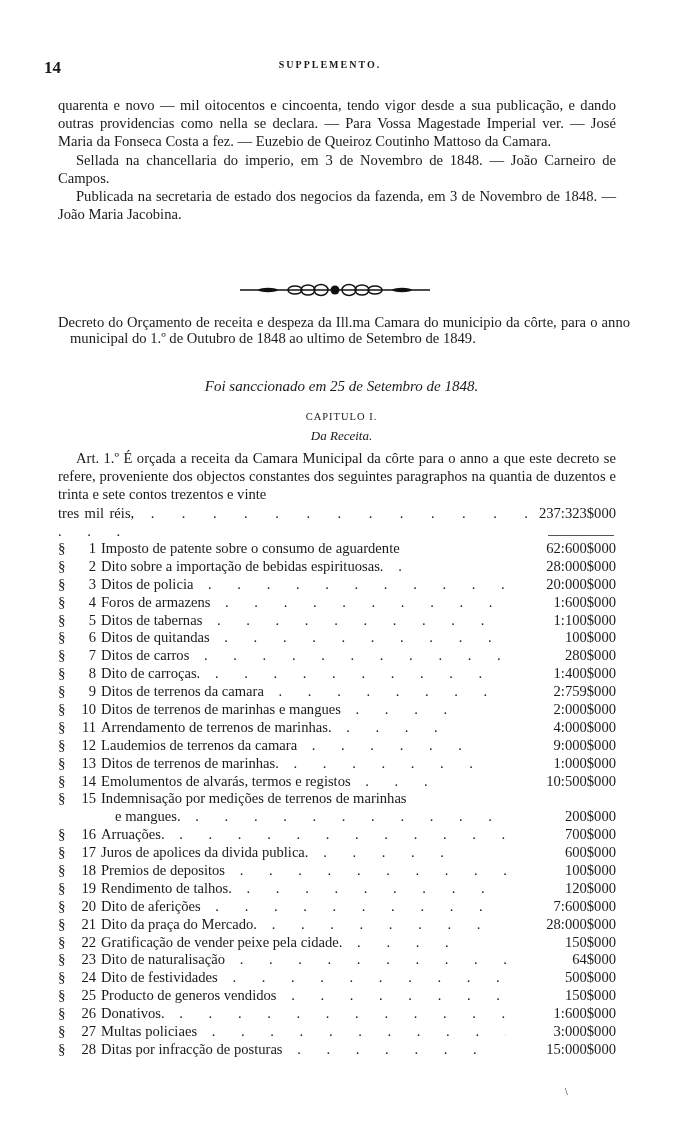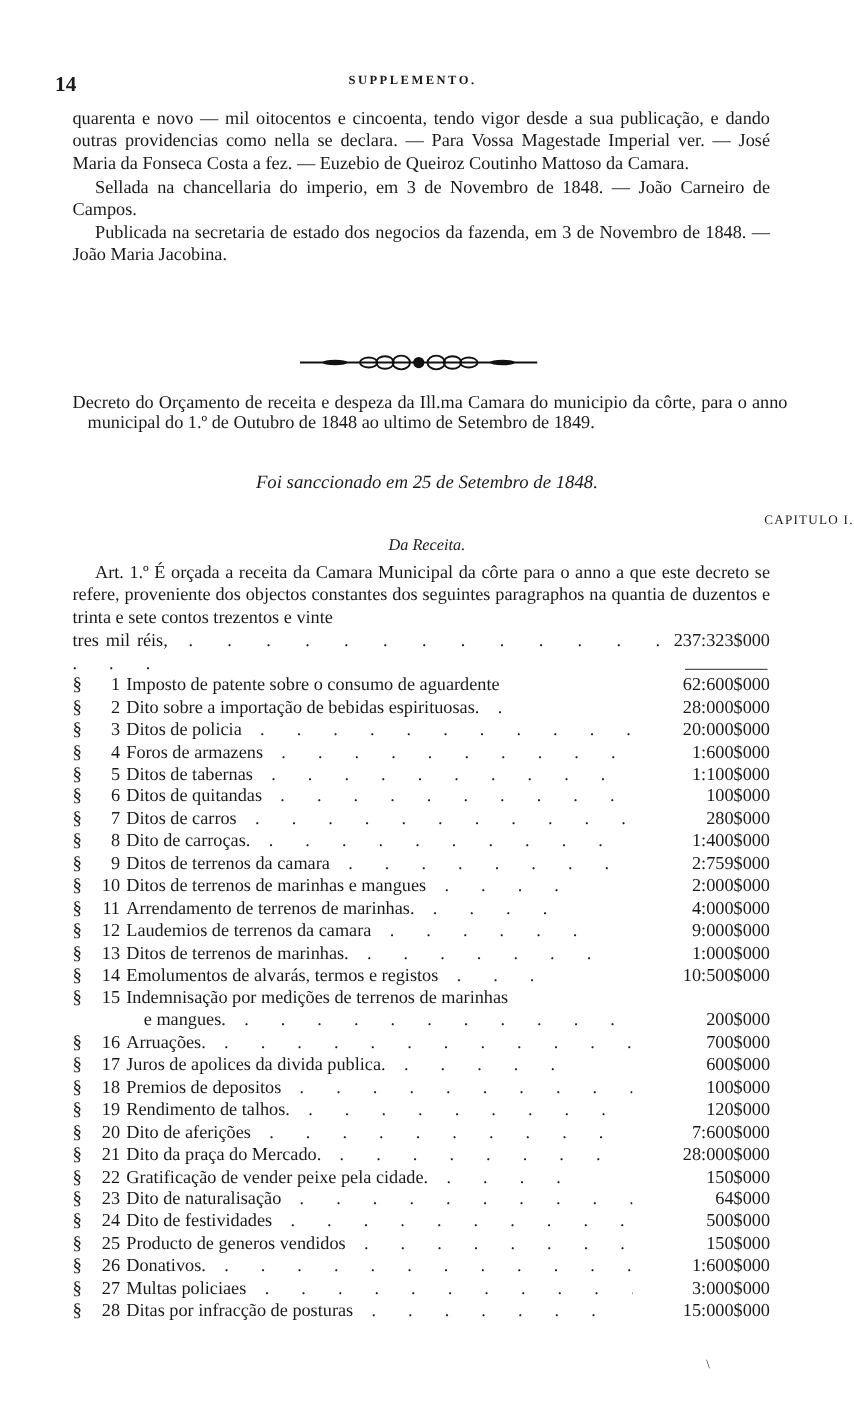--- a/index.html
+++ b/index.html
@@ -12,21 +12,21 @@
                    font-weight: bold; font-size: 10px; letter-spacing: 2px; }
   .text-block { position: absolute; left: 58px; width: 558px; font-size: 14.6px; line-height: 18.2px;
                 text-align: justify; }
   .p { margin: 0; }
   .indent { text-indent: 18px; }
   .it { font-style: italic; }
   .ornament { position: absolute; left: 240px; top: 283px; width: 190px; height: 14px; }
   .decree-title { position: absolute; left: 58px; top: 314px; width: 560px; font-weight: normal;
                   font-size: 14.6px; line-height: 16px; text-align: justify; padding-left: 12px; text-indent: -12px; }
   .sanction { position: absolute; left: 0; width: 683px; top: 378px; text-align: center; font-style: italic; font-size: 15px; }
-  .chapter { position: absolute; left: 0; width: 683px; top: 411px; text-align: right; font-size: 10.5px; letter-spacing: 1px; }
+  .chapter { position: absolute; left: 0; width: 683px; top: 411px; text-align: center; font-size: 10.5px; letter-spacing: 1px; }
   .chapter-sub { position: absolute; left: 0; width: 683px; top: 428px; text-align: center; font-style: italic; font-size: 13px; }
   .art { position: absolute; left: 58px; top: 449px; width: 558px; font-size: 14.6px; line-height: 18.2px; text-align: justify; }
   .art .lastline { display: flex; justify-content: space-between; }
   .dots { letter-spacing: 11px; }
   .total-rule { position: absolute; left: 548px; top: 535px; width: 66px; border-top: 1px solid #555; }
   .items { position: absolute; left: 58px; top: 540px; width: 558px; font-size: 14.6px; line-height: 17.9px; }
   .row { display: flex; align-items: baseline; height: 17.9px; white-space: nowrap; }
   .row .sec { width: 16px; font-size: 15px; }
   .row .num { width: 22px; text-align: right; padding-right: 5px; }
   .row .label { flex: 1; overflow: hidden; }
@@ -38,21 +38,21 @@
 </head>
 <body>
 
 <div class="page">
 
   <div class="header">
     <span class="page-num">14</span>
     <div class="running-title">SUPPLEMENTO.</div>
   </div>
 
-  <div class="text-block" style="top:86px;">
+  <div class="text-block" style="top:96px;">
     <p class="p">quarenta e novo — mil oitocentos e cincoenta, tendo vigor desde a sua publicação, e dando outras providencias como nella se declara. — Para Vossa Magestade Imperial ver. — José Maria da Fonseca Costa a fez. — Euzebio de Queiroz Coutinho Mattoso da Camara.</p>
     <p class="p indent">Sellada na chancellaria do imperio, em 3 de Novembro de 1848. — João Carneiro de Campos.</p>
     <p class="p indent">Publicada na secretaria de estado dos negocios da fazenda, em 3 de Novembro de 1848. — João Maria Jacobina.</p>
   </div>
 
   <svg class="ornament" viewBox="0 0 190 14">
     <line x1="0" y1="7" x2="190" y2="7" stroke="#111" stroke-width="1.6"></line>
     <ellipse cx="28" cy="7" rx="10" ry="2.2" fill="#111"></ellipse>
     <ellipse cx="162" cy="7" rx="10" ry="2.2" fill="#111"></ellipse>
     <g fill="none" stroke="#111" stroke-width="1.5">

